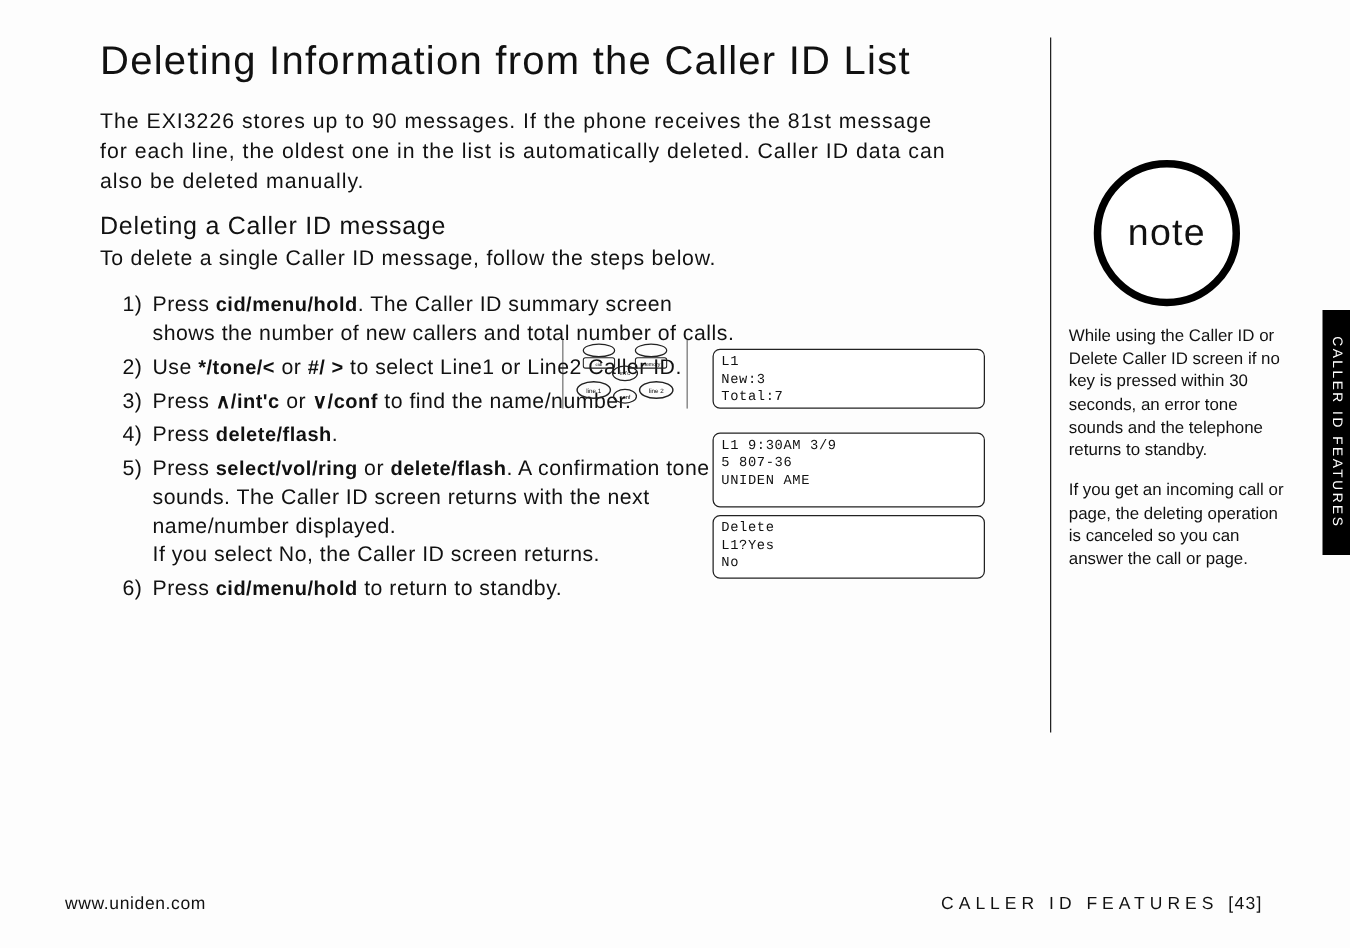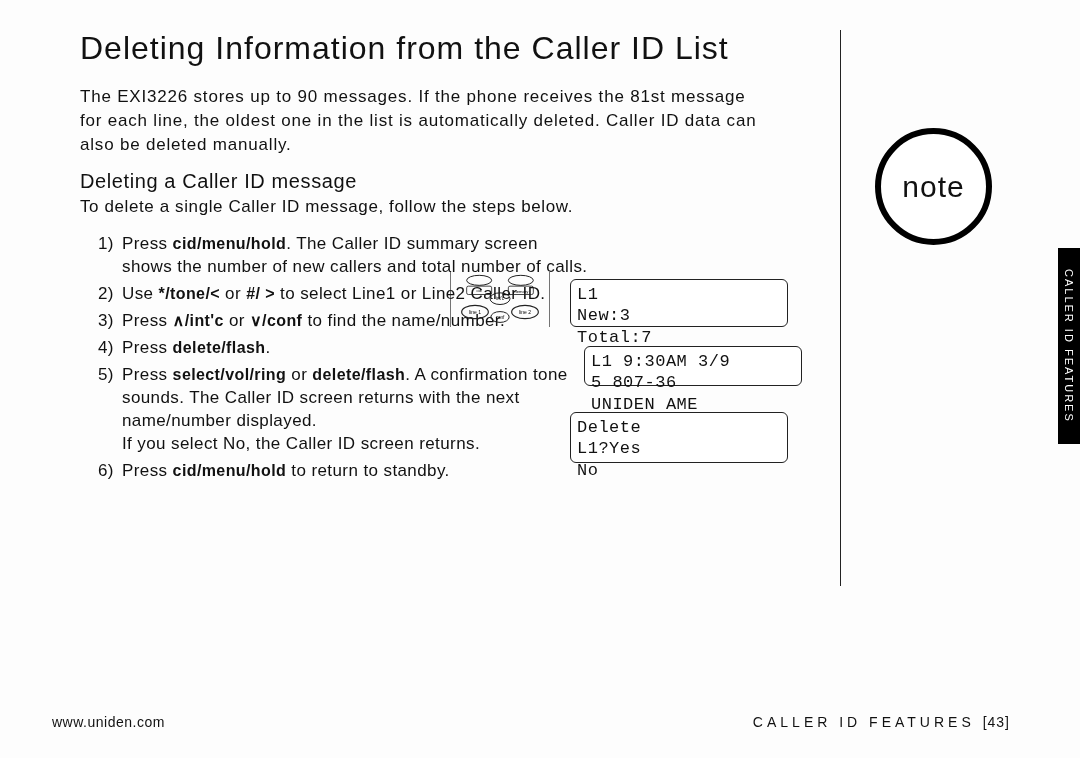--- a/index.html
+++ b/index.html
@@ -74,30 +74,30 @@
     height: 55px;
   }
   .keypad svg { width:100%; height:100%; }
 
   
   .lcd {
     position: absolute;
     border: 1.5px solid #222;
     border-radius: 6px;
     font-family: "Courier New", monospace;
-    font-size: 17px;
+    font-size: 11px;
     line-height: 1.25;
     padding: 4px 6px;
     letter-spacing: 0.5px;
     background: #fff;
     width: 218px;
     box-sizing: border-box;
   }
   .lcd1 { left: 570px; top: 279px; height: 48px; }
-  .lcd2 { left: 584px; top: 346px; height: 40px; }
+  .lcd2 { left: 570px; top: 346px; height: 60px; }
   .lcd3 { left: 570px; top: 412px; height: 51px; }
 
   
   .vrule {
     position: absolute;
     left: 840px;
     top: 30px;
     width: 0;
     height: 556px;
     border-left: 1.5px solid #222;
@@ -254,20 +254,24 @@
     <div> No</div>
   </div>
 
   <div class="vrule"></div>
 
   <div class="note-badge">
     <span>note</span>
   </div>
 
   <div class="note-col">
+    <p>
+      <span>While using the </span><span>Caller ID</span><span> or </span><span>Delete Caller ID</span><span> screen if no key is pressed within 30 seconds, an error tone sounds and the telephone returns to standby.</span>
+    </p>
+    <p>If you get an incoming call or page, the deleting operation is canceled so you can answer the call or page.</p>
   </div>
 
   <div class="side-tab">CALLER ID FEATURES</div>
 
   <div class="footer-left">www.uniden.com</div>
   <div class="footer-right">
     <span>CALLER ID FEATURES</span>&nbsp;<span class="pn">[43]</span>
   </div>
 
 </div>

